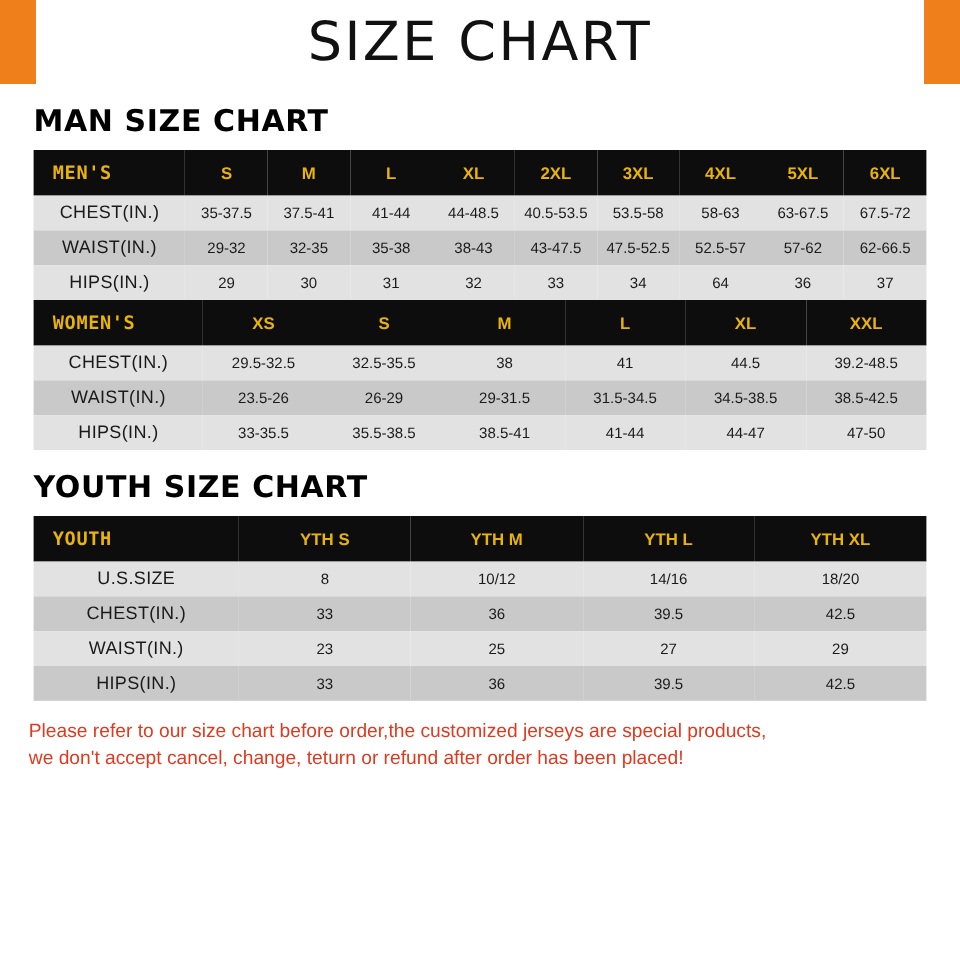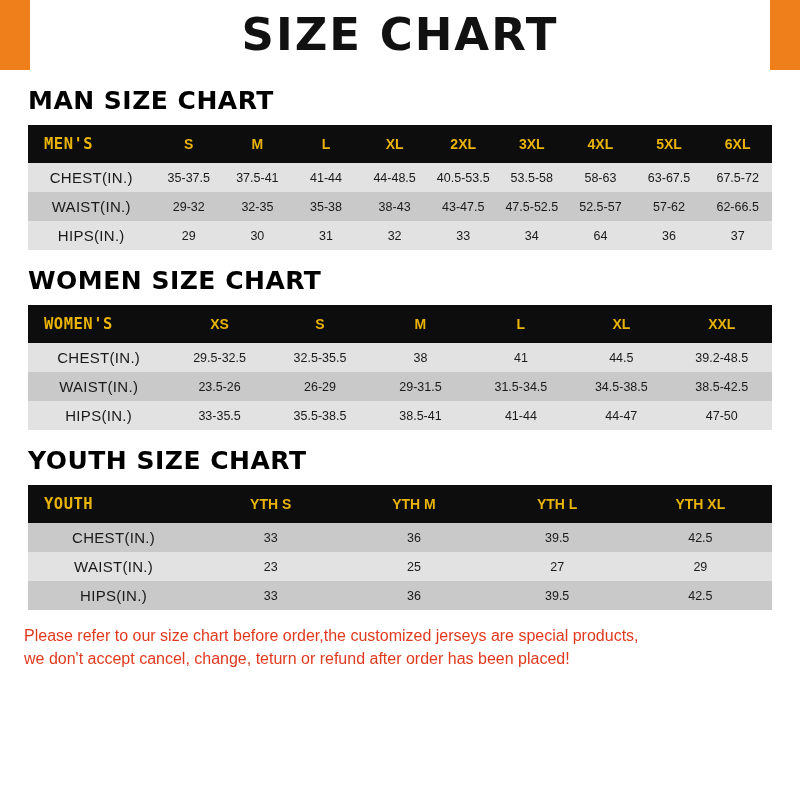--- a/index.html
+++ b/index.html
@@ -34,21 +34,21 @@
     position: absolute;
     top: 0;
     width: 30px;
     height: 70px;
     background: #ef7f1a;
   }
   .banner-left-block { left: 0; }
   .banner-right-block { right: 0; }
   .banner-title {
     font-family: "DejaVu Sans", sans-serif;
-    font-weight: bold;
+    font-weight: normal;
     font-size: 45px;
     letter-spacing: 2px;
     color: #111111;
     background: #ffffff;
     padding: 0 26px;
     line-height: 52px;
     height: 70px;
     display: flex;
     align-items: center;
     justify-content: center;
@@ -190,21 +190,20 @@
           <td>32</td>
           <td>33</td>
           <td>34</td>
           <td>64</td>
           <td>36</td>
           <td>37</td>
         </tr>
       </tbody>
     </table>
 
-    <div class="section-title">WOMEN SIZE CHART</div>
     <table class="size-table women-table">
       <colgroup>
         <col class="first">
           <col>
           <col>
           <col>
           <col>
           <col>
           <col>
       </colgroup>
@@ -262,20 +261,27 @@
       <thead>
         <tr>
           <th class="corner">YOUTH</th>
           <th>YTH S</th>
           <th>YTH M</th>
           <th>YTH L</th>
           <th>YTH XL</th>
         </tr>
       </thead>
       <tbody>
+        <tr class="row-light">
+          <td class="rowhead">U.S.SIZE</td>
+          <td>8</td>
+          <td>10/12</td>
+          <td>14/16</td>
+          <td>18/20</td>
+        </tr>
         <tr class="row-dark">
           <td class="rowhead">CHEST(IN.)</td>
           <td>33</td>
           <td>36</td>
           <td>39.5</td>
           <td>42.5</td>
         </tr>
         <tr class="row-light">
           <td class="rowhead">WAIST(IN.)</td>
           <td>23</td>

